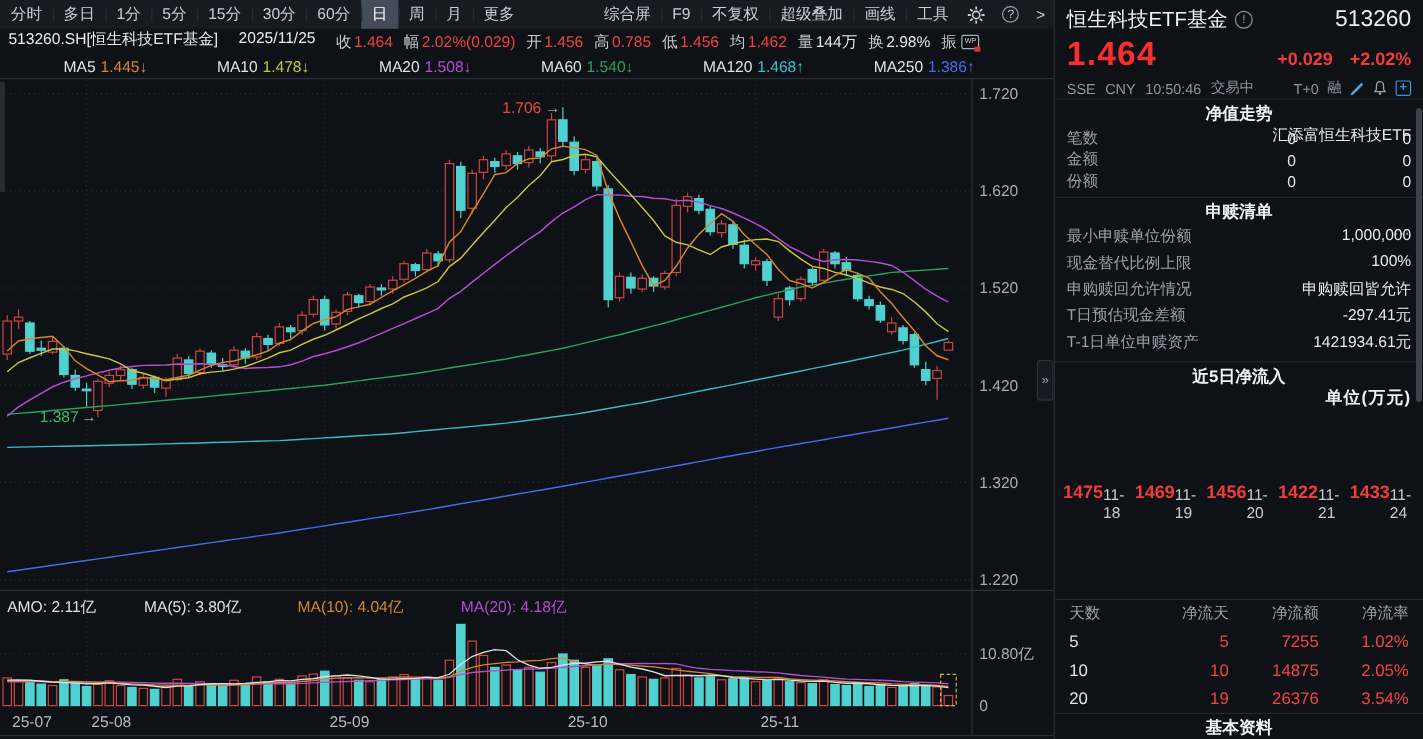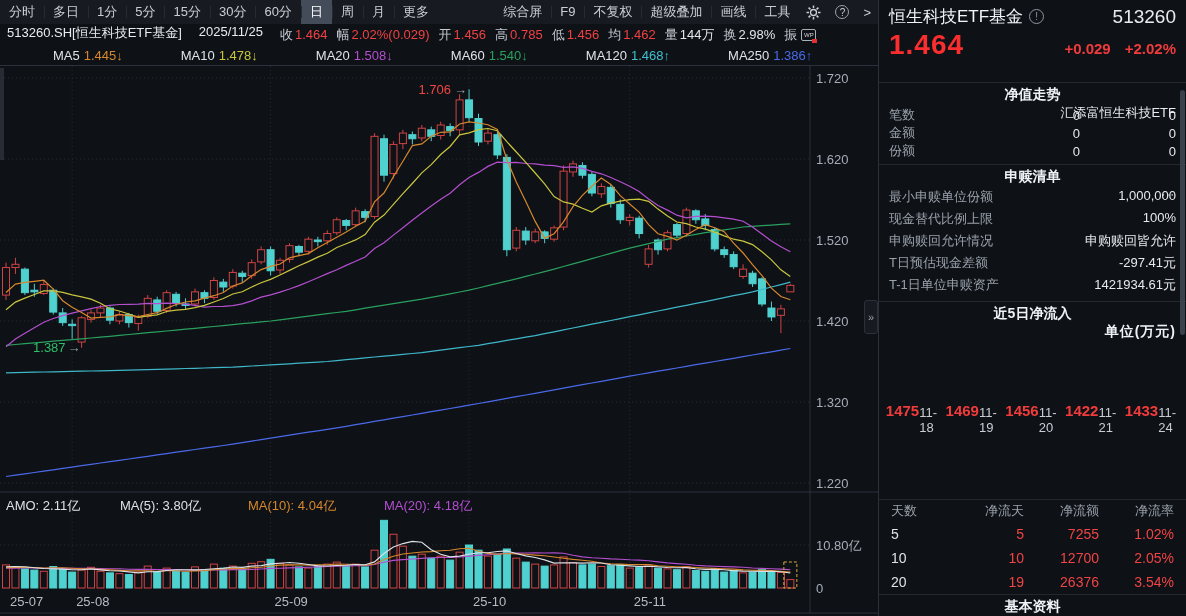--- a/index.html
+++ b/index.html
@@ -506,20 +506,38 @@
       <span class="info-i">!</span>
       <span class="p-code">513260</span>
     </div>
     <div class="p-price-row">
       <span class="p-price">1.464</span>
       <span class="p-chg">
         <span>+0.029</span>
         <span>+2.02%</span>
       </span>
     </div>
+    <div class="p-meta-row">
+      <span>SSE</span>
+      <span>CNY</span>
+      <span>10:50:46</span>
+      <span>交易中</span>
+      <span class="p-meta-icons">
+        <span>T+0</span>
+        <span>融</span>
+        <svg width="12" height="12" viewBox="0 0 12 12">
+            <path d="M0.5 11.5 L2.8 10.8 L11 2.6 L9.4 1 L1.2 9.2 Z" fill="#4da0e8"></path>
+          </svg>
+        <svg width="12" height="13" viewBox="0 0 12 13">
+            <path d="M6 1 C3.8 1 3 2.8 3 4.8 L3 7.5 L1.8 9.3 L10.2 9.3 L9 7.5 L9 4.8 C9 2.8 8.2 1 6 1 Z" fill="none" stroke="#9aa1ab" stroke-width="1.1"></path>
+            <circle cx="6" cy="11" r="1.1" fill="#9aa1ab"></circle>
+          </svg>
+        <span class="plus-box">+</span>
+      </span>
+    </div>
   </div>
 
   <div class="section">
     <div class="sec-head">
       <span>净值走势</span>
       <span class="sec-link">汇添富恒生科技ETF</span>
     </div>
     <div id="navrows">
         <div class="prow">
           <span class="plab">笔数</span>
@@ -612,21 +630,21 @@
         </div>
         <div class="trow">
           <span class="c1">5</span>
           <span class="redv">5</span>
           <span class="redv">7255</span>
           <span class="redv">1.02%</span>
         </div>
         <div class="trow">
           <span class="c1">10</span>
           <span class="redv">10</span>
-          <span class="redv">12700</span>
+          <span class="redv">14875</span>
           <span class="redv">2.05%</span>
         </div>
         <div class="trow">
           <span class="c1">20</span>
           <span class="redv">19</span>
           <span class="redv">26376</span>
           <span class="redv">3.54%</span>
         </div>
       </div>
   </div>

